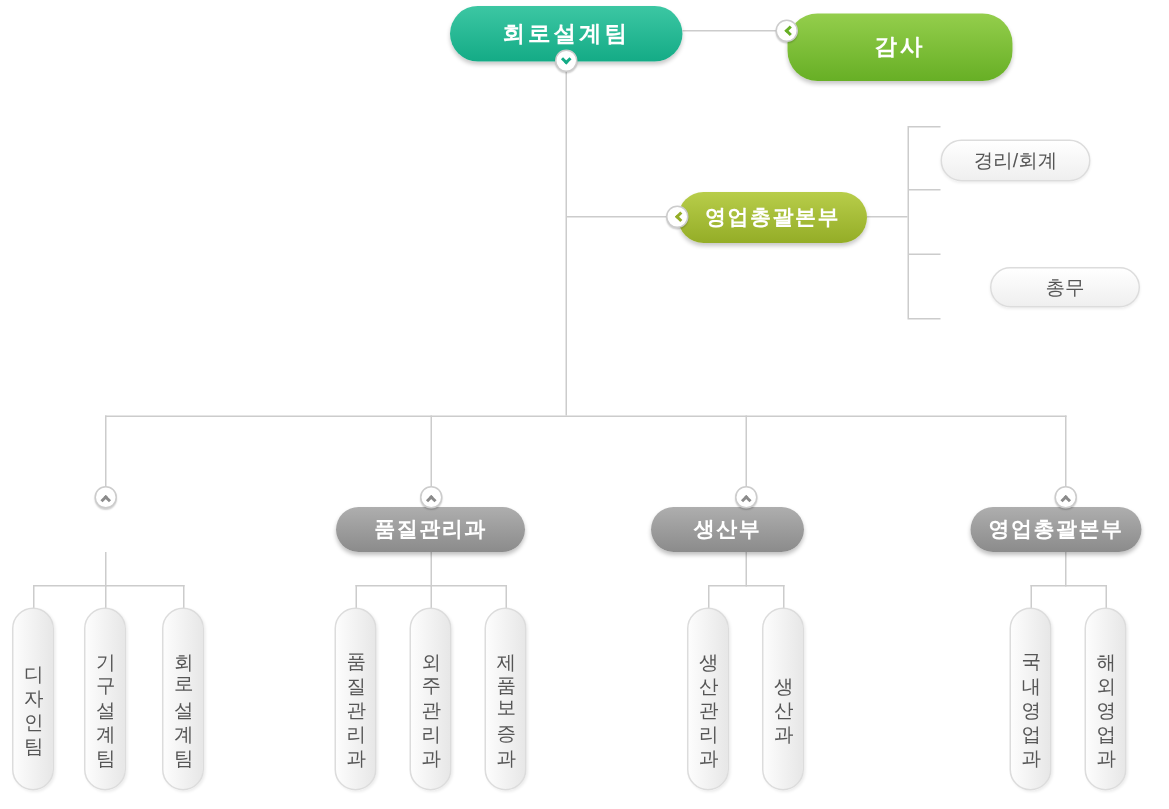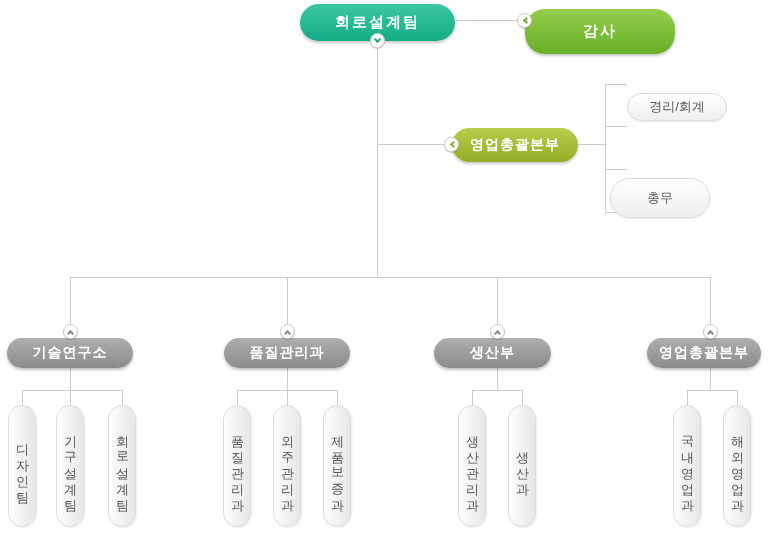--- a/index.html
+++ b/index.html
@@ -116,42 +116,39 @@
   <div class="pill planning" style="left:452px;top:128px;width:126px;height:34px">
     <span>영업총괄본부</span>
   </div>
   <div class="toggle" style="left:444px;top:137px">
     <i class="chev left c-olive"></i>
   </div>
 
   <div class="pill leaf" style="left:627px;top:70px;width:100px;height:28px">
     <span>경리/회계</span>
   </div>
-  <div class="pill leaf" style="left:610px;top:155px;width:100px;height:40px">
+  <div class="pill leaf" style="left:660px;top:155px;width:100px;height:27px">
     <span>총무</span>
   </div>
 
   <div class="toggle" style="left:63px;top:324px">
     <i class="chev up c-gray"></i>
-  </div>
-  <div class="pill dept" style="left:7px;top:338px;width:126px;height:30px">
-    <span>기술연구소</span>
   </div>
 
   <div class="toggle" style="left:280px;top:324px">
     <i class="chev up c-gray"></i>
   </div>
   <div class="pill dept" style="left:224px;top:338px;width:126px;height:30px">
     <span>품질관리과</span>
   </div>
 
   <div class="toggle" style="left:490px;top:324px">
     <i class="chev up c-gray"></i>
   </div>
-  <div class="pill dept" style="left:434px;top:338px;width:117px;height:30px">
+  <div class="pill dept" style="left:434px;top:338px;width:102px;height:30px">
     <span>생산부</span>
   </div>
 
   <div class="toggle" style="left:703px;top:324px">
     <i class="chev up c-gray"></i>
   </div>
   <div class="pill dept" style="left:647px;top:338px;width:114px;height:30px">
     <span>영업총괄본부</span>
   </div>
 

